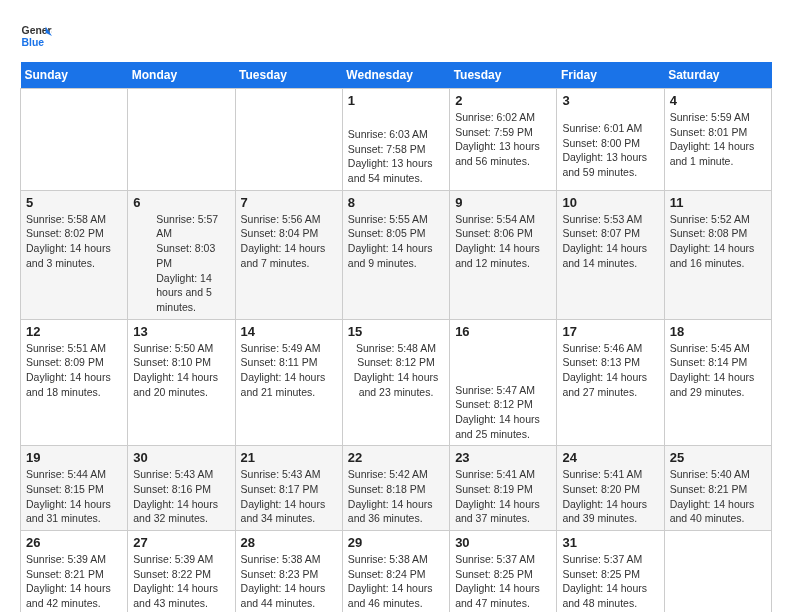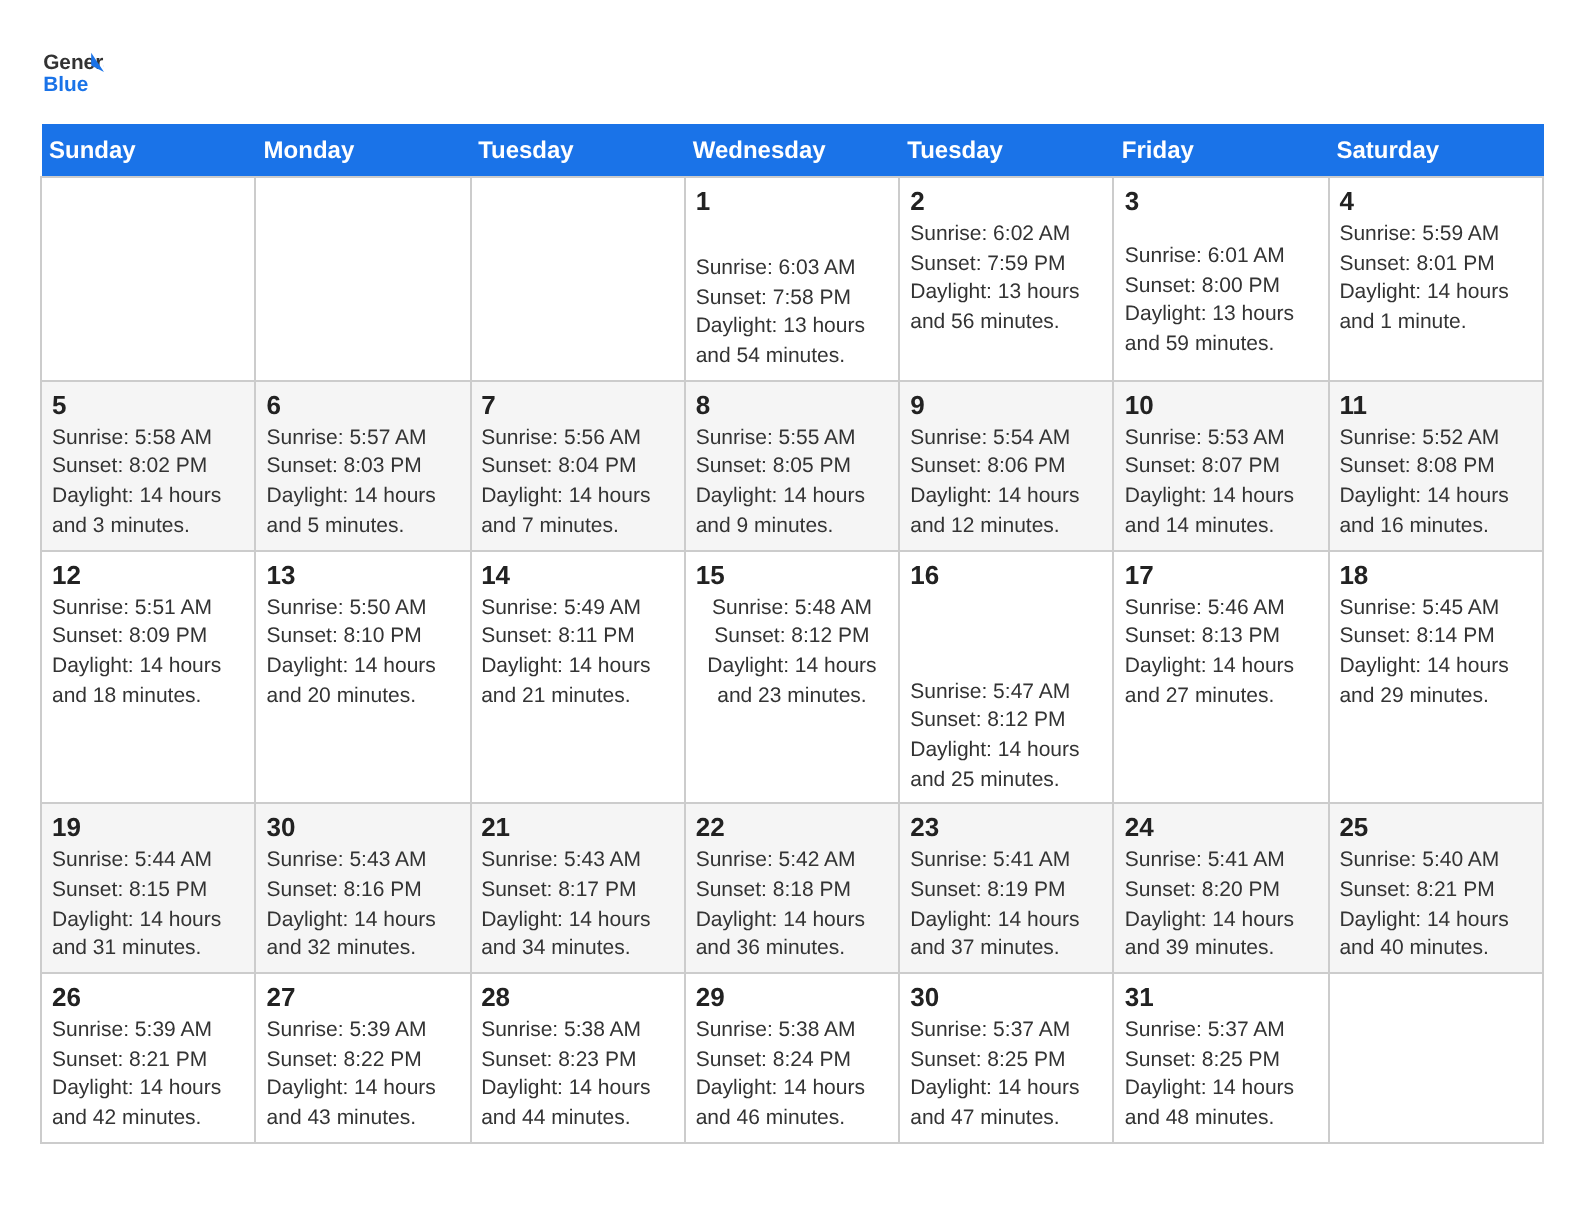--- a/index.html
+++ b/index.html
@@ -140,21 +140,21 @@
       </tr>
       <tr>
         <td>
           <div class="day-number">5</div>
           <div class="day-info" style="white-space: pre-line;">Sunrise: 5:58 AM
 Sunset: 8:02 PM
 Daylight: 14 hours and 3 minutes.</div>
         </td>
         <td>
           <div class="day-number">6</div>
-          <div class="day-info" style="white-space: pre-line;">Sunrise: 5:57 AM
+          <div class="day-info" style="white-space: pre-line; margin-left: 23px;">Sunrise: 5:57 AM
 Sunset: 8:03 PM
 Daylight: 14 hours and 5 minutes.</div>
         </td>
         <td>
           <div class="day-number">7</div>
           <div class="day-info" style="white-space: pre-line;">Sunrise: 5:56 AM
 Sunset: 8:04 PM
 Daylight: 14 hours and 7 minutes.</div>
         </td>
         <td>

